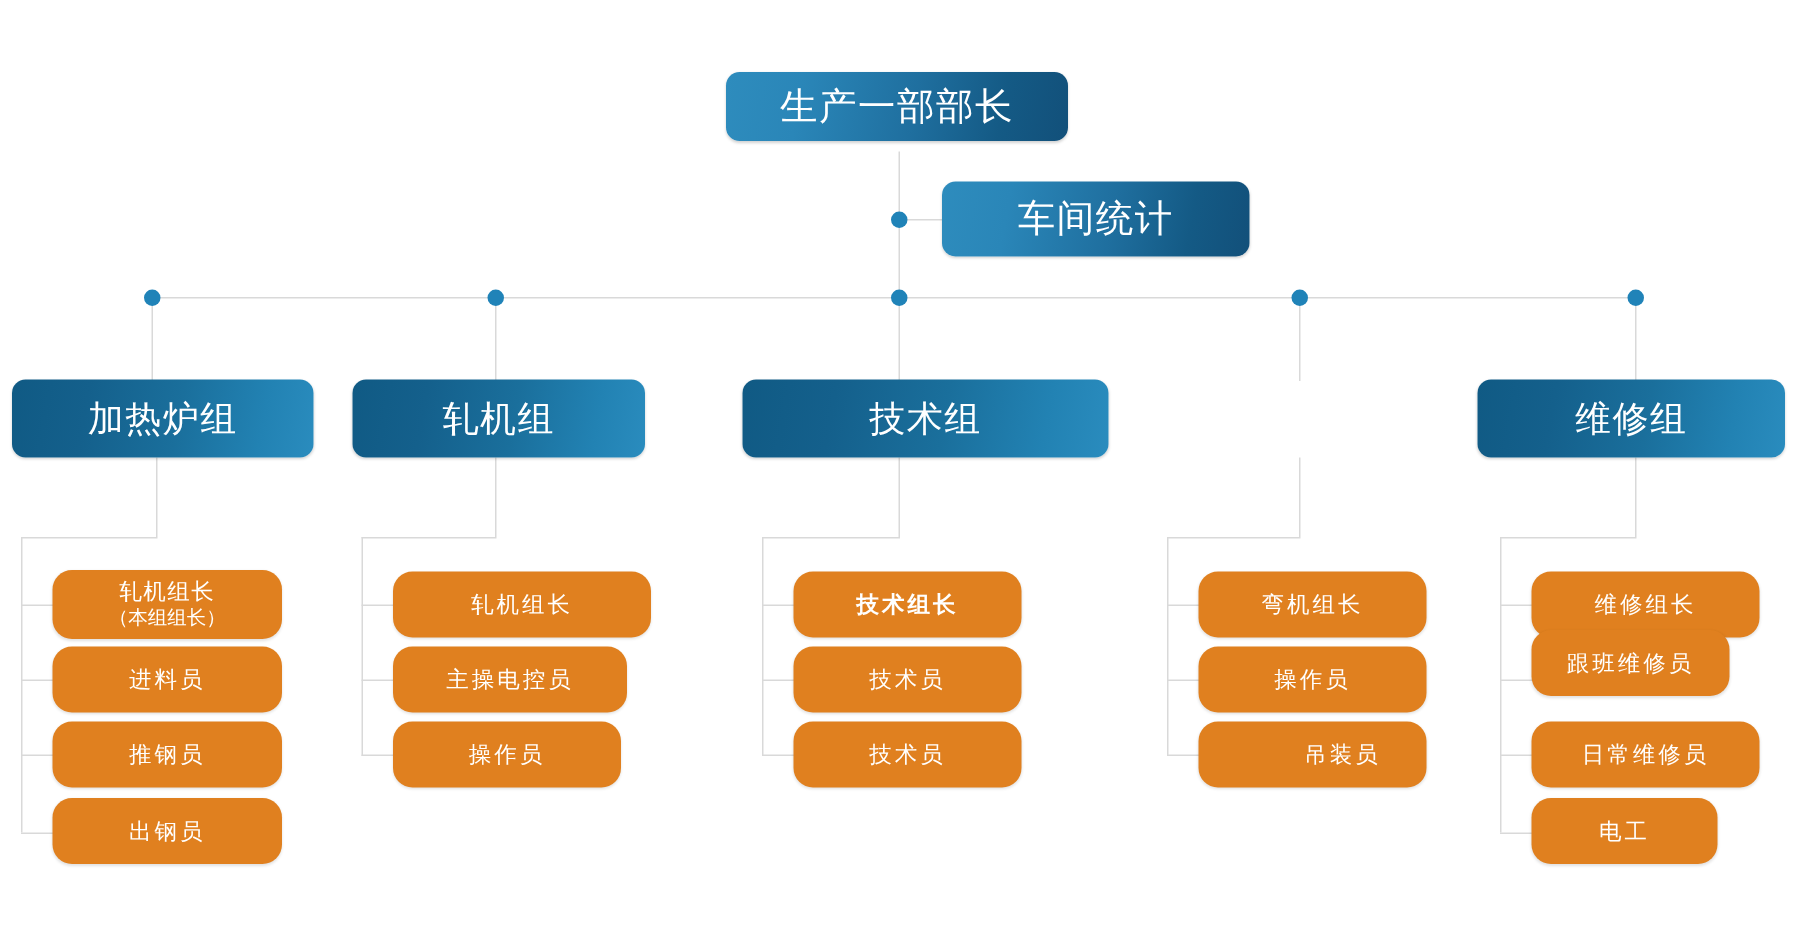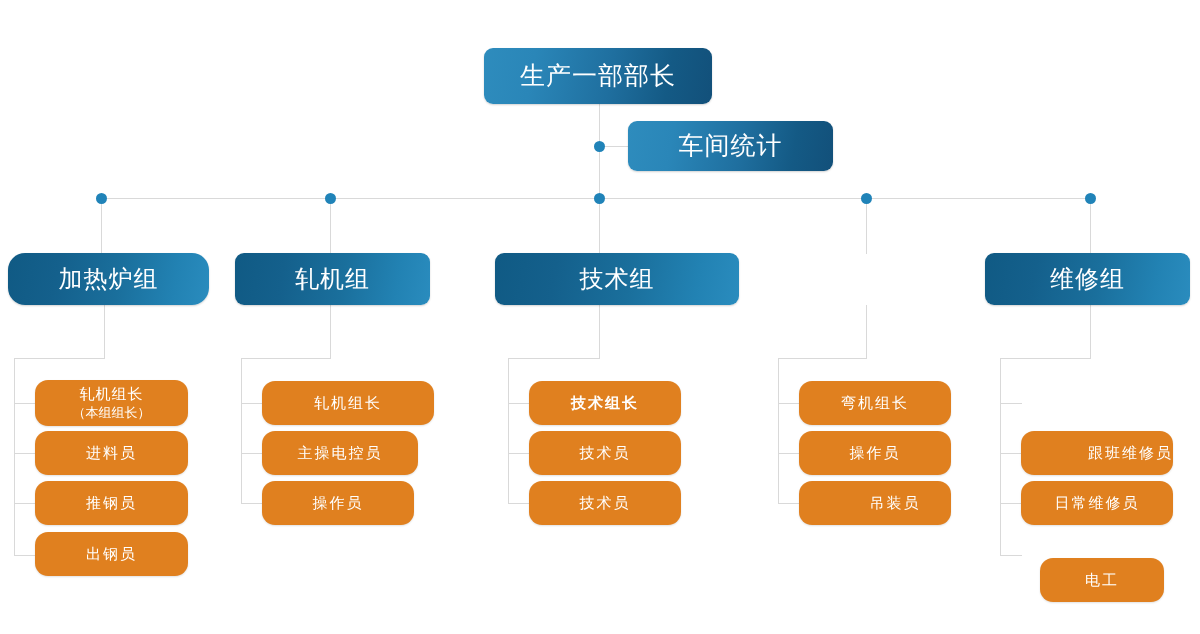--- a/index.html
+++ b/index.html
@@ -111,29 +111,29 @@
   <div class="ln h" style="left:778px;top:503px;width:22px;"></div>
 
   <div class="ln v" style="left:1090px;top:305px;height:53px;"></div>
   <div class="ln h" style="left:1000px;top:358px;width:91px;"></div>
   <div class="ln v" style="left:1000px;top:358px;height:197px;"></div>
   <div class="ln h" style="left:1000px;top:403px;width:22px;"></div>
   <div class="ln h" style="left:1000px;top:453px;width:22px;"></div>
   <div class="ln h" style="left:1000px;top:503px;width:22px;"></div>
   <div class="ln h" style="left:1000px;top:555px;width:22px;"></div>
 
-  <div class="node blue-ltr" style="left:484px;top:48px;width:228px;height:56px;">
+  <div class="node blue-ltr" style="left:484px;top:48px;width:228px;height:46px;">
     <span>生产一部部长</span>
   </div>
 
   <div class="node blue-ltr" style="left:628px;top:121px;width:205px;height:50px;">
     <span>车间统计</span>
   </div>
 
-  <div class="node blue-rtl" style="left:8px;top:253px;width:201px;height:52px;border-radius:17px;">
+  <div class="node blue-rtl" style="left:8px;top:253px;width:201px;height:52px;">
     <span>加热炉组</span>
   </div>
   <div class="node blue-rtl" style="left:235px;top:253px;width:195px;height:52px;">
     <span>轧机组</span>
   </div>
   <div class="node blue-rtl" style="left:495px;top:253px;width:244px;height:52px;">
     <span>技术组</span>
   </div>
   <div class="node blue-rtl" style="left:985px;top:253px;width:205px;height:52px;">
     <span>维修组</span>
@@ -176,23 +176,26 @@
   <div class="node orange" style="left:799px;top:381px;width:152px;height:44px;">
     <span>弯机组长</span>
   </div>
   <div class="node orange" style="left:799px;top:431px;width:152px;height:44px;">
     <span>操作员</span>
   </div>
   <div class="node orange" style="left:799px;top:481px;width:152px;height:44px;padding-left:40px;">
     <span>吊装员</span>
   </div>
 
-  <div class="node orange" style="left:1021px;top:431px;width:152px;height:44px;justify-content:flex-end;">
+  <div class="node orange" style="left:1021px;top:381px;width:152px;height:44px;">
+    <span>维修组长</span>
+  </div>
+  <div class="node orange" style="left:1021px;top:420px;width:132px;height:44px;">
     <span>跟班维修员</span>
   </div>
   <div class="node orange" style="left:1021px;top:481px;width:152px;height:44px;">
     <span>日常维修员</span>
   </div>
-  <div class="node orange" style="left:1021px;top:558px;width:124px;height:44px;margin-left:19px;">
+  <div class="node orange" style="left:1021px;top:532px;width:124px;height:44px;">
     <span>电工</span>
   </div>
 
 </div>
 
 </body></html>

